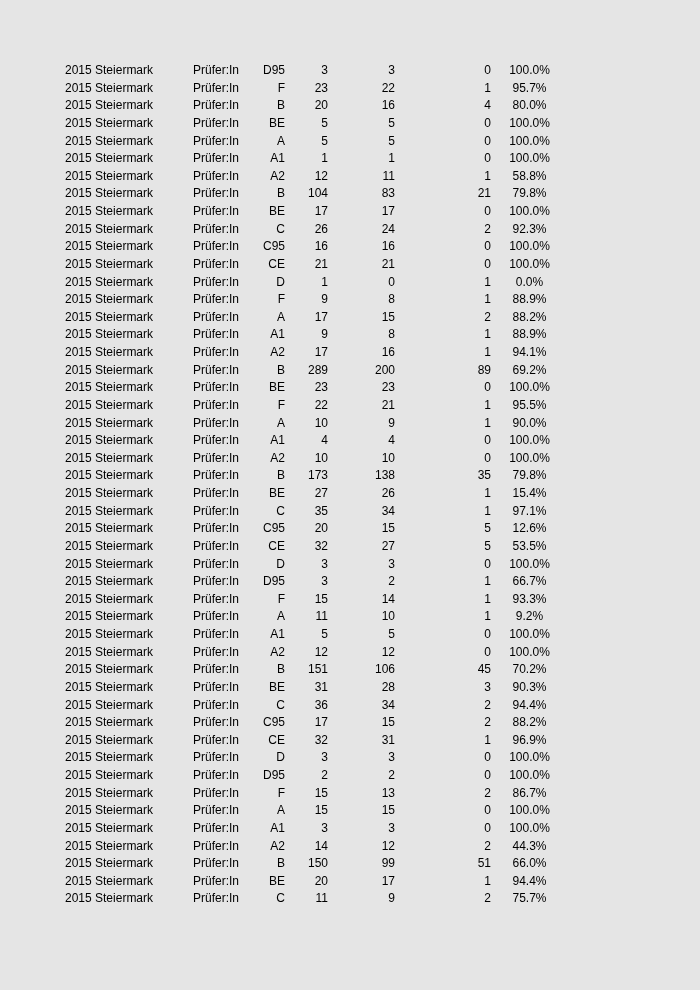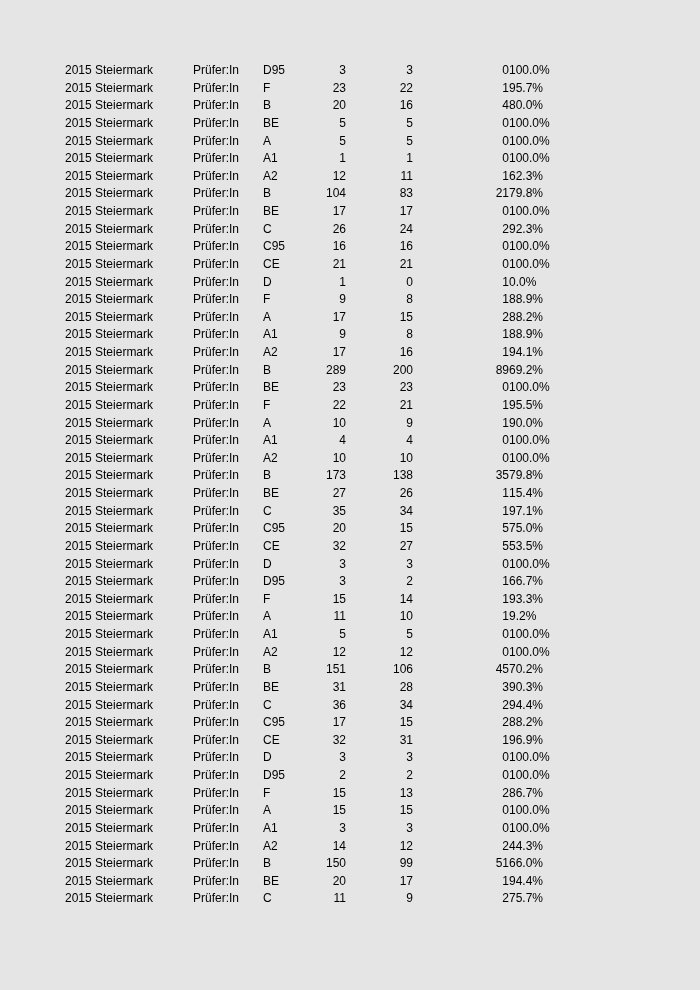--- a/index.html
+++ b/index.html
@@ -28,25 +28,25 @@
   }
   .cell {
     font-size: 12px;
     line-height: 17.63px;
     color: #000000;
     white-space: pre;
     overflow: hidden;
   }
   .col-0 { width: 122px; text-align: left; }
   .col-1 { width: 58px;  text-align: center; }
-  .col-2 { width: 40px;  text-align: left; margin-left: 18px; }
+  .col-2 { width: 40px;  text-align: right; }
   .col-3 { width: 43px;  text-align: right; }
   .col-4 { width: 67px;  text-align: right; }
   .col-5 { width: 96px;  text-align: right; }
-  .col-6 { width: 77px;  text-align: left; }
+  .col-6 { width: 77px;  text-align: center; }
 </style>
 </head>
 <body>
 
 <div class="page">
   <div class="table">
       <div class="row">
         <div class="cell col-0">2015 Steiermark</div>
         <div class="cell col-1">Prüfer:In</div>
         <div class="cell col-2">D95</div>
@@ -100,21 +100,21 @@
         <div class="cell col-5">0</div>
         <div class="cell col-6">100.0%</div>
       </div>
       <div class="row">
         <div class="cell col-0">2015 Steiermark</div>
         <div class="cell col-1">Prüfer:In</div>
         <div class="cell col-2">A2</div>
         <div class="cell col-3">12</div>
         <div class="cell col-4">11</div>
         <div class="cell col-5">1</div>
-        <div class="cell col-6">62.3%</div>
+        <div class="cell col-6">58.8%</div>
       </div>
       <div class="row">
         <div class="cell col-0">2015 Steiermark</div>
         <div class="cell col-1">Prüfer:In</div>
         <div class="cell col-2">B</div>
         <div class="cell col-3">104</div>
         <div class="cell col-4">83</div>
         <div class="cell col-5">21</div>
         <div class="cell col-6">79.8%</div>
       </div>
@@ -280,21 +280,21 @@
         <div class="cell col-5">1</div>
         <div class="cell col-6">97.1%</div>
       </div>
       <div class="row">
         <div class="cell col-0">2015 Steiermark</div>
         <div class="cell col-1">Prüfer:In</div>
         <div class="cell col-2">C95</div>
         <div class="cell col-3">20</div>
         <div class="cell col-4">15</div>
         <div class="cell col-5">5</div>
-        <div class="cell col-6">75.0%</div>
+        <div class="cell col-6">12.6%</div>
       </div>
       <div class="row">
         <div class="cell col-0">2015 Steiermark</div>
         <div class="cell col-1">Prüfer:In</div>
         <div class="cell col-2">CE</div>
         <div class="cell col-3">32</div>
         <div class="cell col-4">27</div>
         <div class="cell col-5">5</div>
         <div class="cell col-6">53.5%</div>
       </div>

